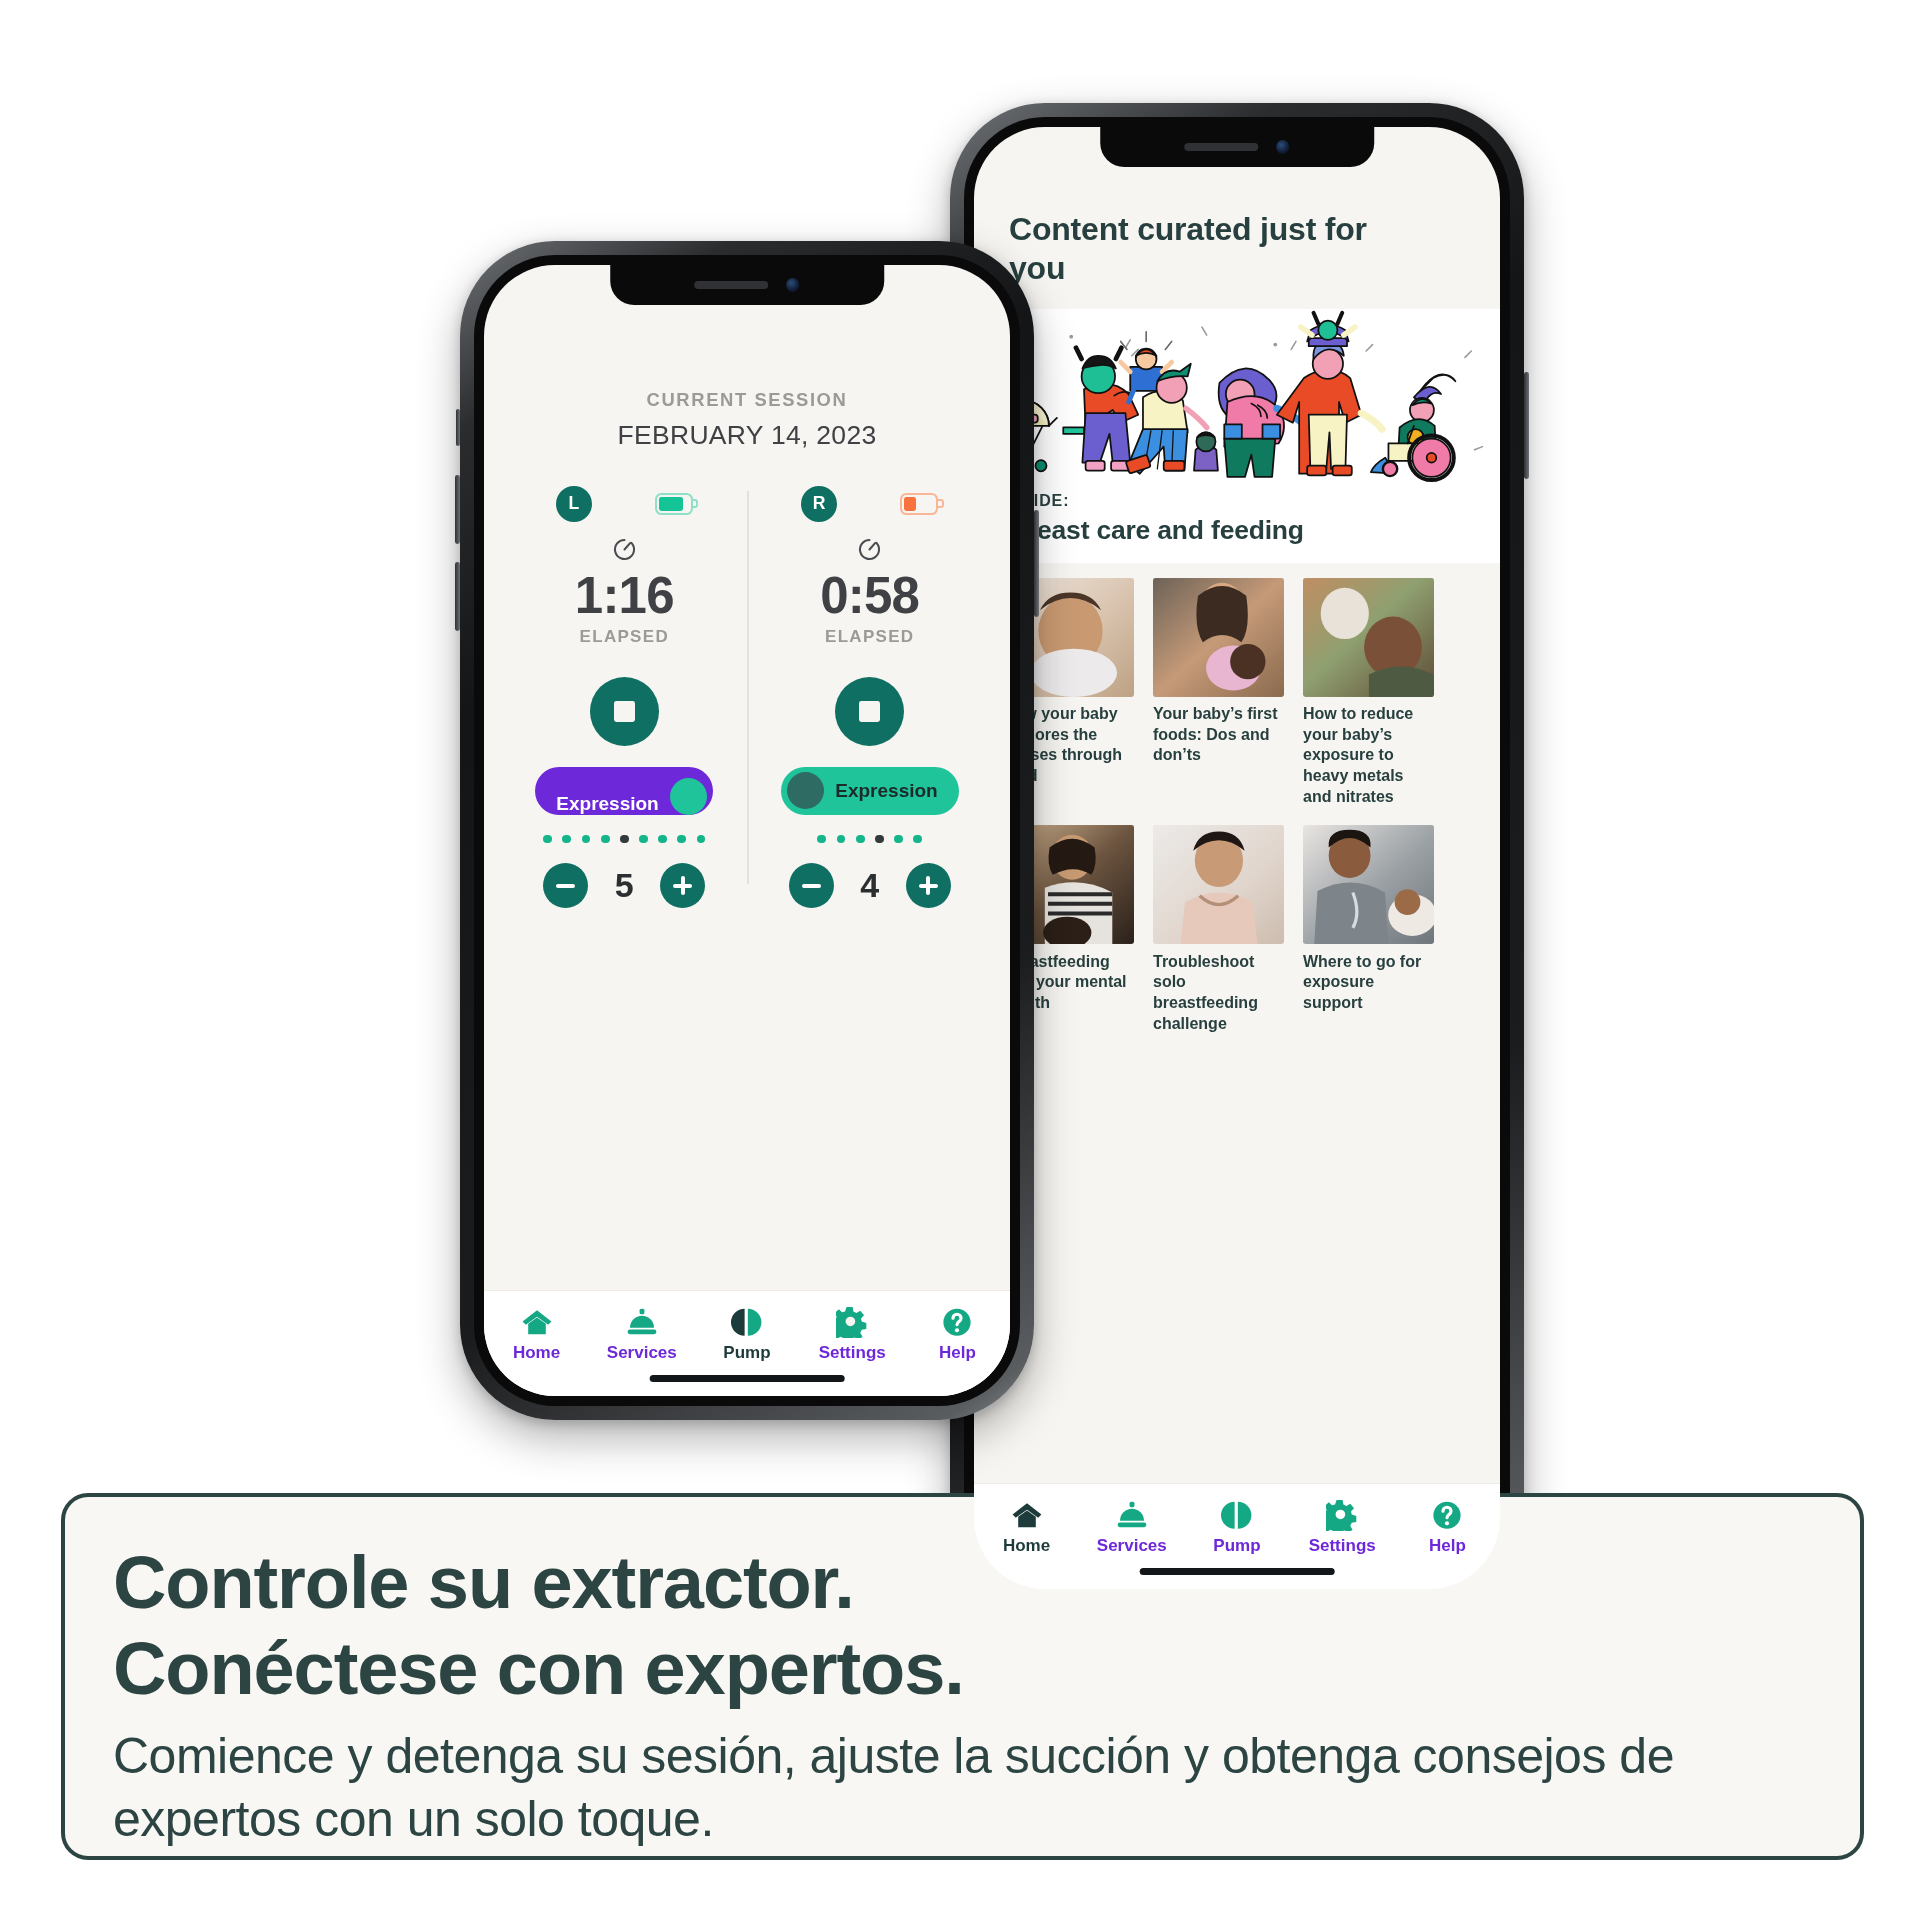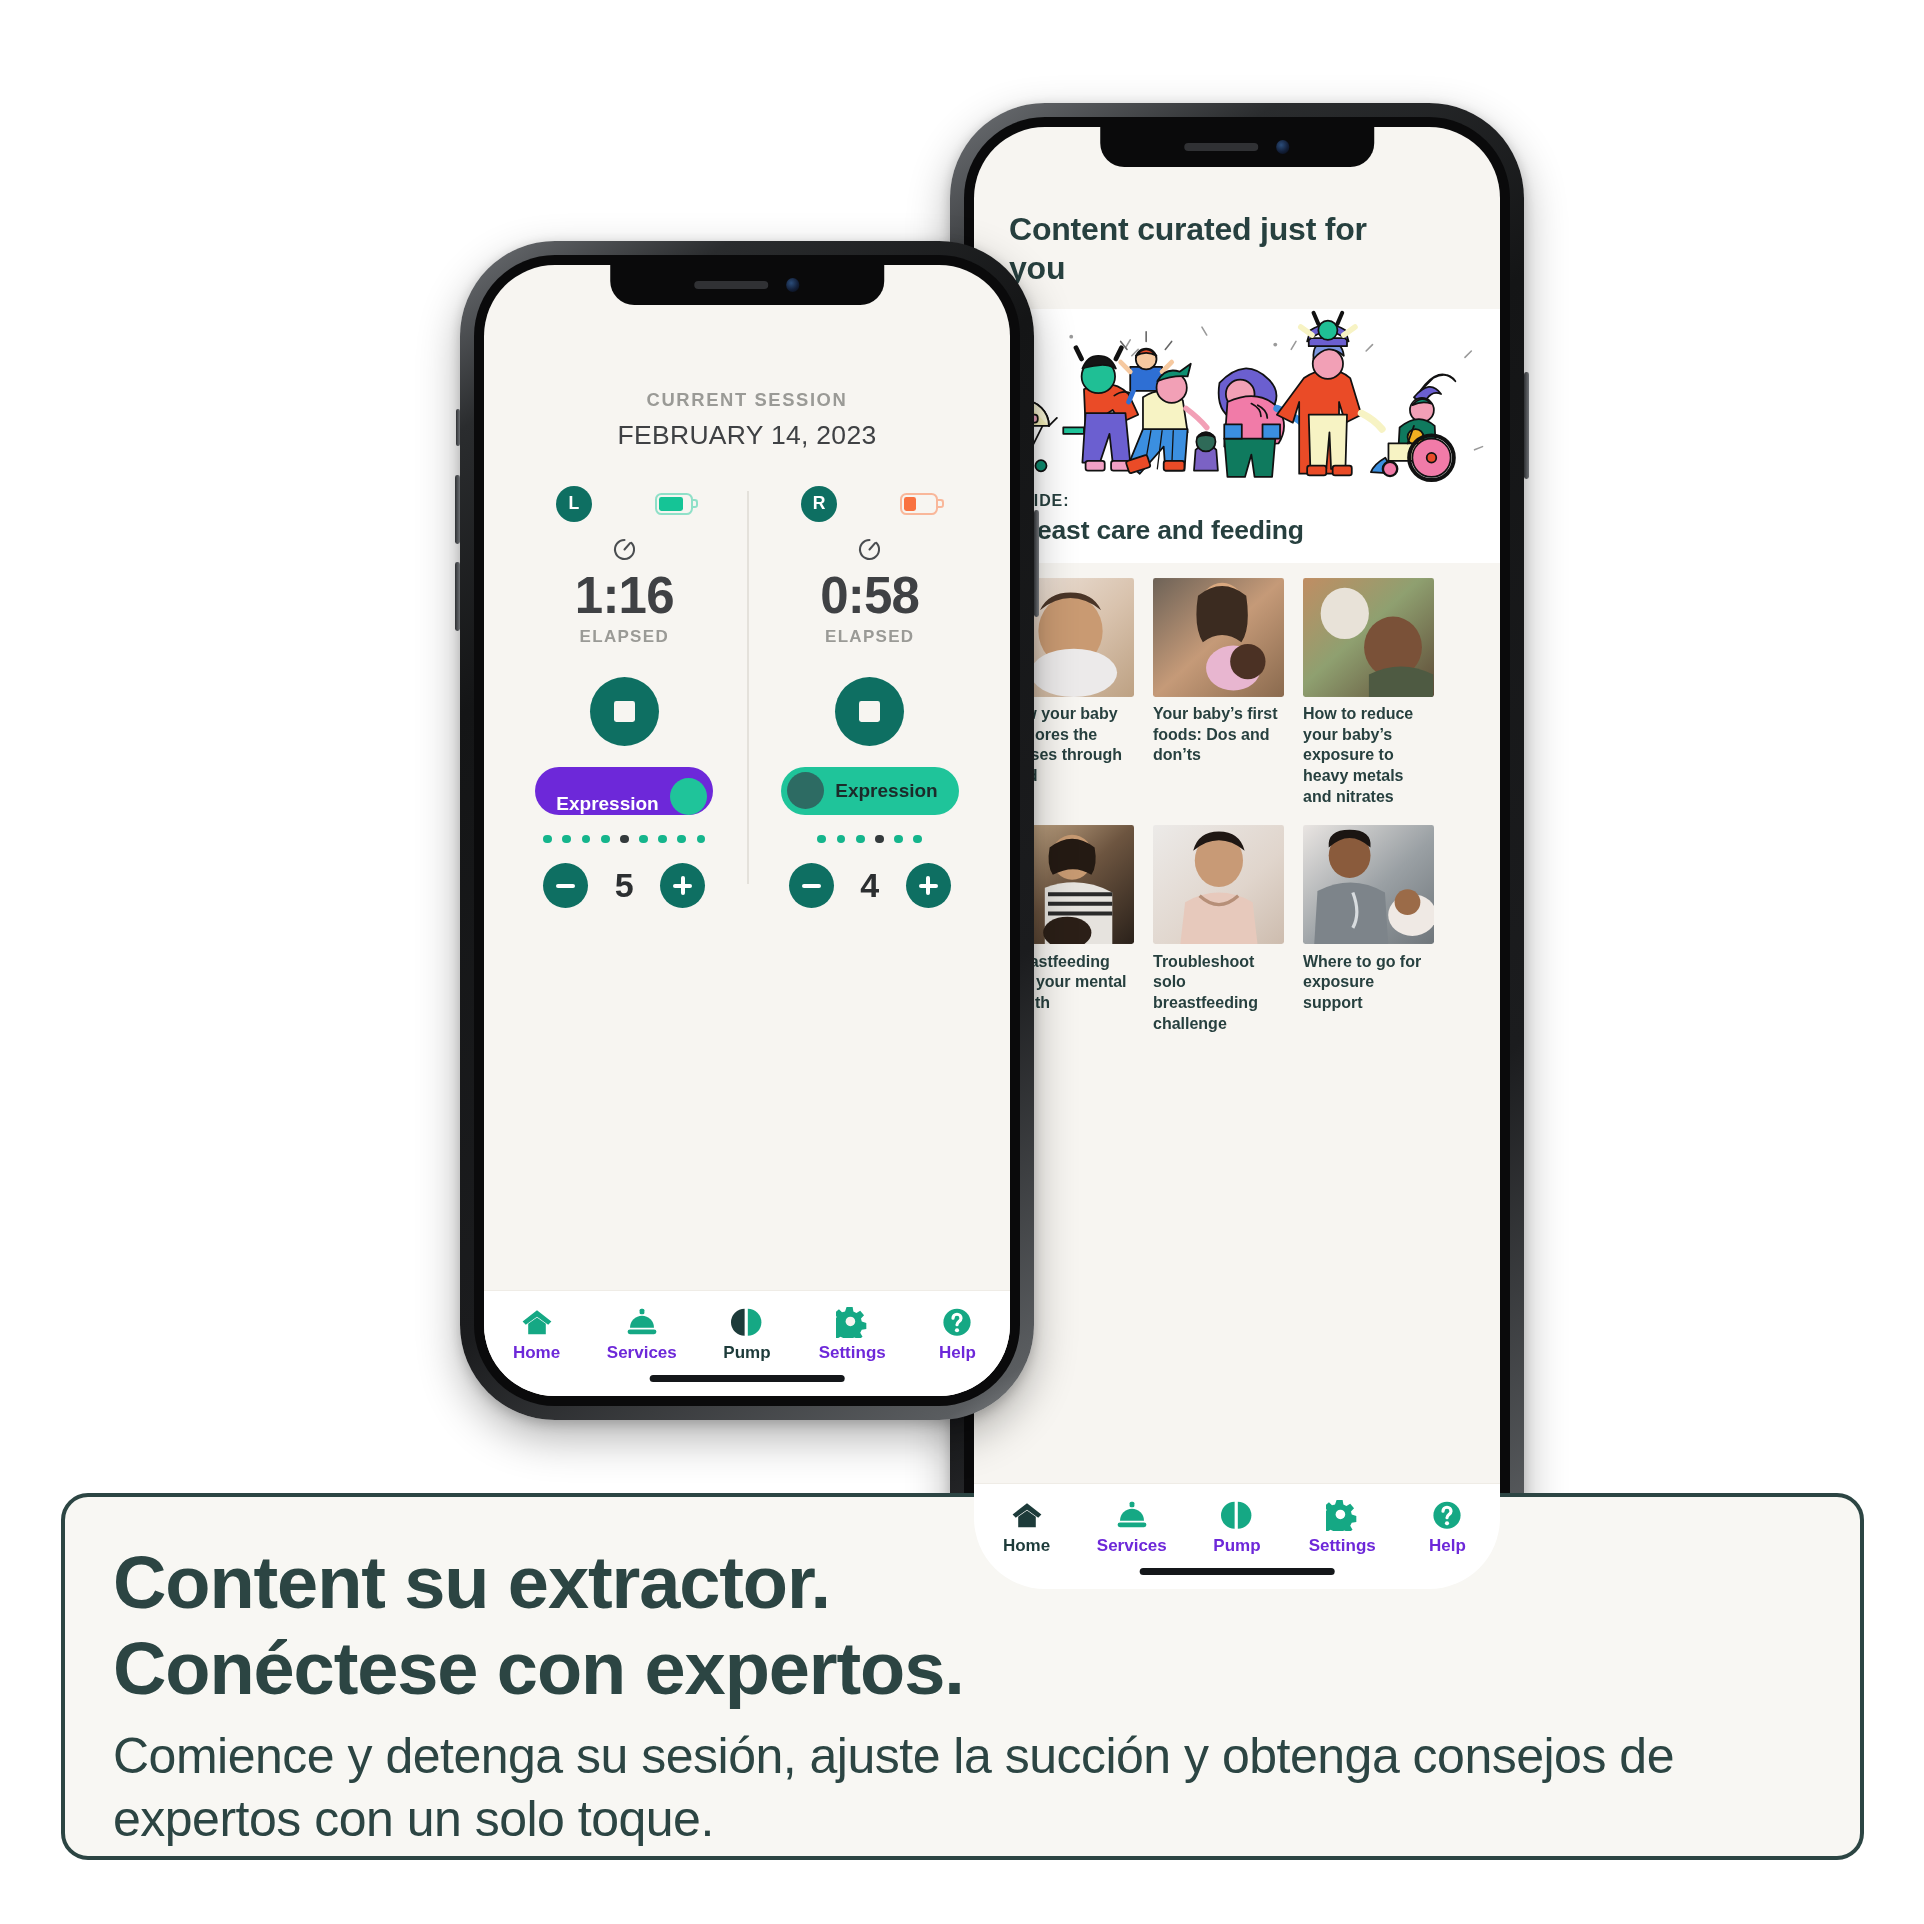--- a/index.html
+++ b/index.html
@@ -623,20 +623,20 @@
           </div>
         </div>
 
         <div class="home-indicator"></div>
       </div>
     </div>
   </div>
 
   <div id="caption">
     <div class="cap-h">
-      <div>Content su extractor.</div>
+      <div>Controle su extractor.</div>
       <div>Conéctese con expertos.</div>
     </div>
     <div class="cap-p">Comience y detenga su sesión, ajuste la succión y obtenga consejos de expertos con un solo toque.</div>
   </div>
 
 </div>
 
 
 </body></html>

